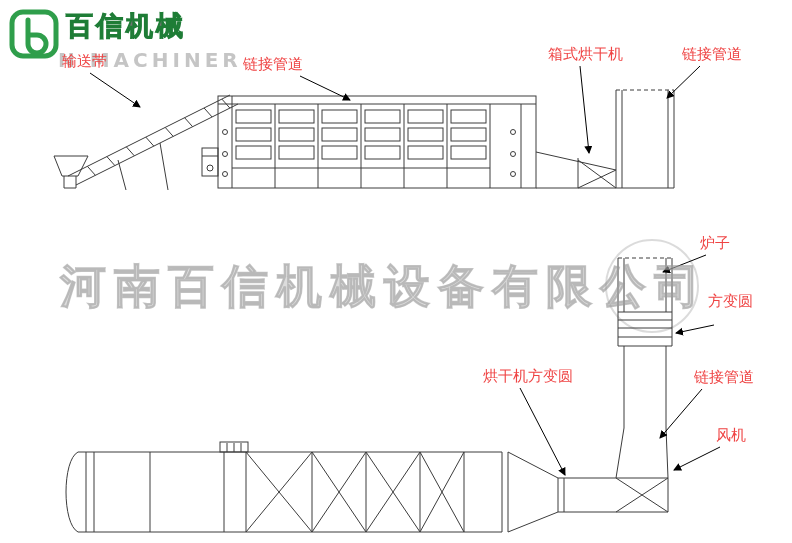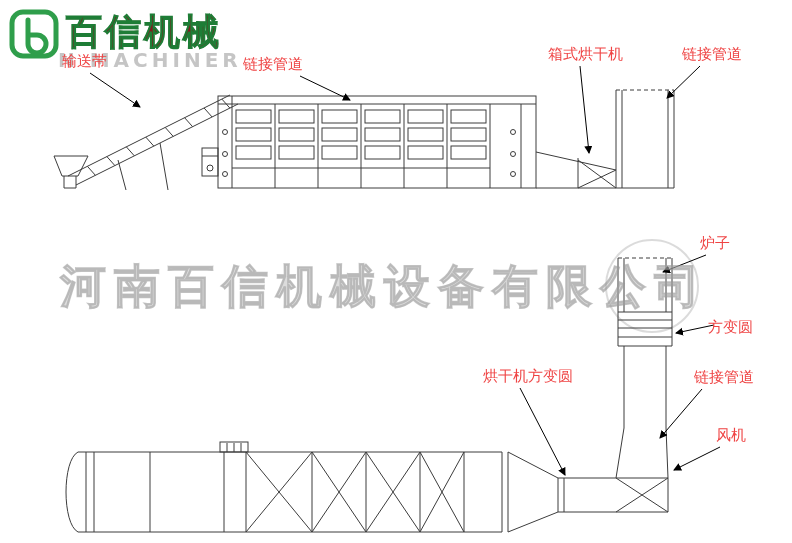--- a/index.html
+++ b/index.html
@@ -13,22 +13,22 @@
     font-family:"DejaVu Sans","Liberation Sans",sans-serif;
   }
   .watermark{
     position:absolute;left:60px;top:256px;font-size:46px;font-weight:700;
     letter-spacing:8px;white-space:nowrap;z-index:5;
     color:rgba(172,172,172,0.42);
     text-align:center;
     -webkit-text-stroke:1px rgba(150,150,150,0.5);
   }
   .brand-name{
-    position:absolute;left:66px;top:8px;font-size:36px;font-weight:700;
-    letter-spacing:3px;color:#7f1d1d;-webkit-text-stroke:1px #1e7d36;z-index:7;
+    position:absolute;left:66px;top:8px;font-size:27px;font-weight:700;
+    letter-spacing:3px;color:#737373;-webkit-text-stroke:1px #1e7d36;z-index:7;
     white-space:nowrap;
   }
   .brand-sub{
     position:absolute;left:58px;top:48px;font-size:20px;font-weight:700;
     letter-spacing:4px;color:rgba(150,150,150,0.55);z-index:2;white-space:nowrap;
   }
   .logo-icon{position:absolute;left:8px;top:8px;z-index:7;}
 </style>
 </head>
 <body>
@@ -185,18 +185,18 @@
       <line x1="720" y1="447" x2="674" y2="470" marker-end="url(#arrow)"></line>
       <line x1="520" y1="388" x2="565" y2="475" marker-end="url(#arrow)"></line>
     </g>
   </svg>
 
   <div class="label" style="left:62px;top:52px">输送带</div>
   <div class="label" style="left:243px;top:55px">链接管道</div>
   <div class="label" style="left:548px;top:45px">箱式烘干机</div>
   <div class="label" style="left:682px;top:45px">链接管道</div>
   <div class="label" style="left:700px;top:234px">炉子</div>
-  <div class="label" style="left:708px;top:318px">方变圆</div>
+  <div class="label" style="left:708px;top:292px">方变圆</div>
   <div class="label" style="left:694px;top:368px">链接管道</div>
   <div class="label" style="left:716px;top:426px">风机</div>
   <div class="label" style="left:483px;top:367px">烘干机方变圆</div>
 
 </div>
 
 </body></html>

